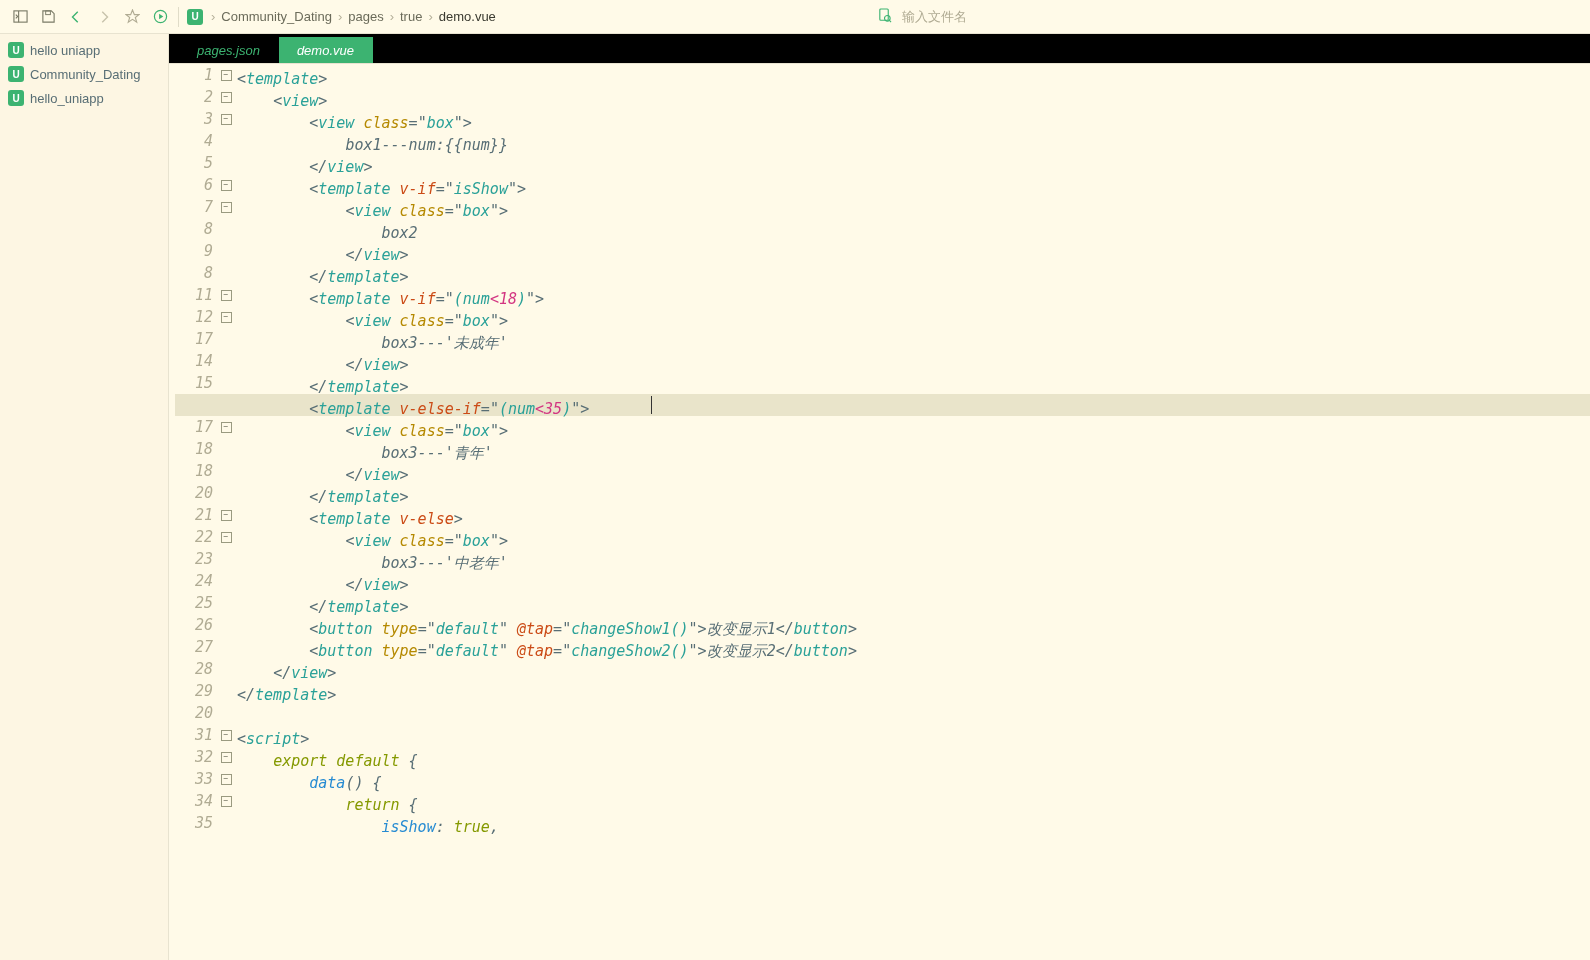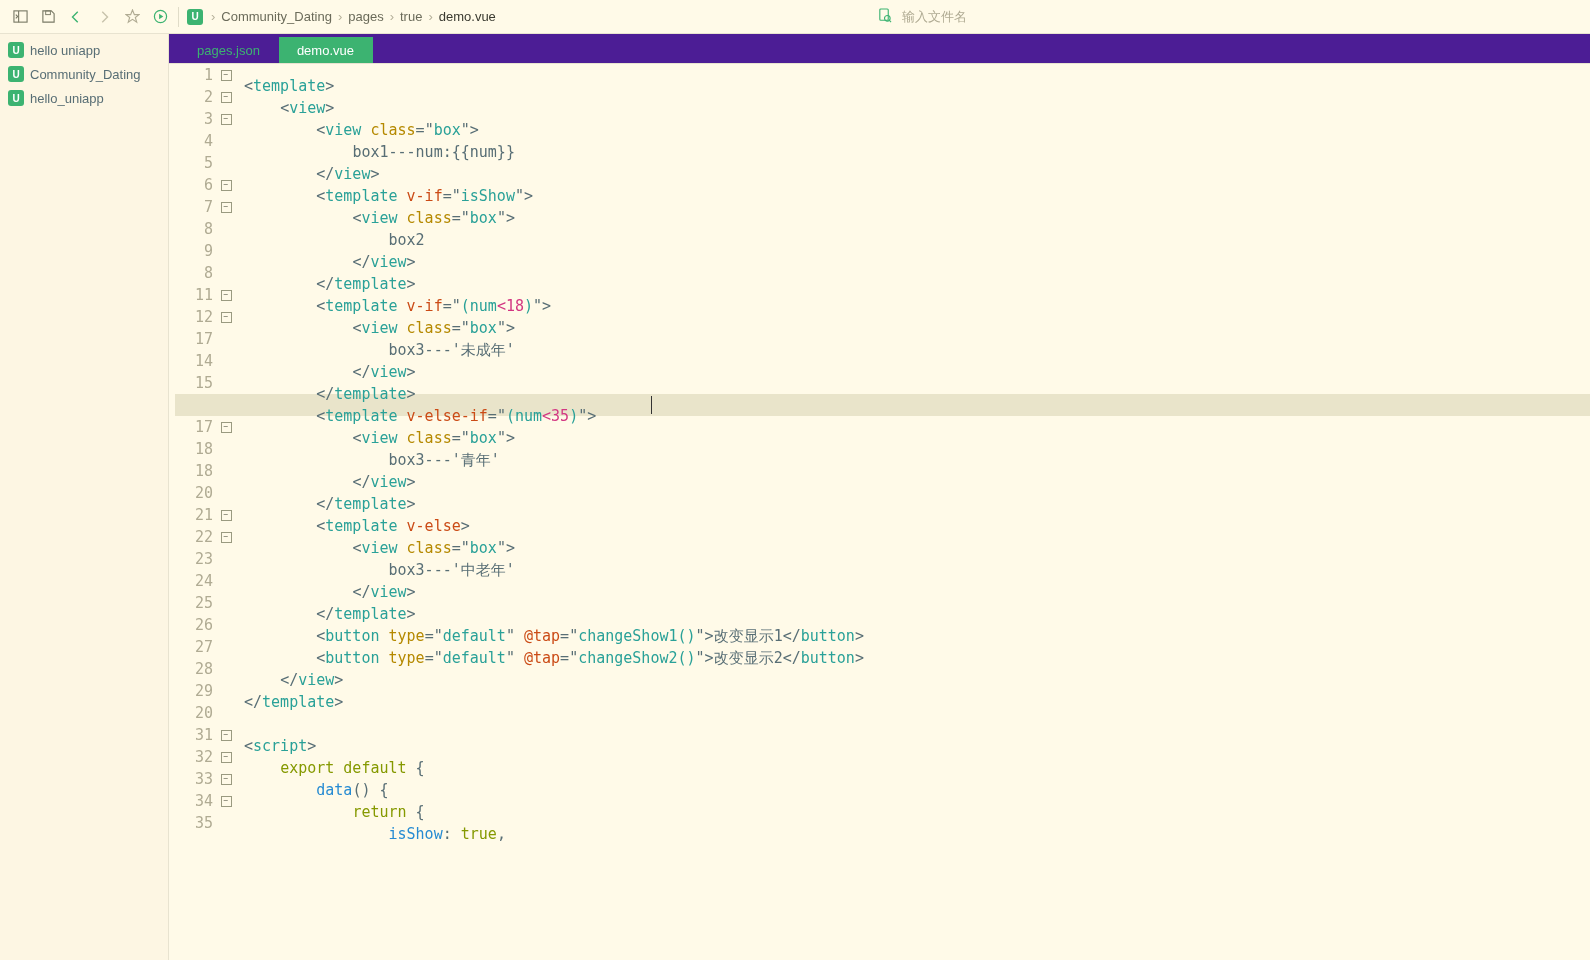--- a/index.html
+++ b/index.html
@@ -96,21 +96,22 @@
     color: #586e75;
     cursor: pointer;
   }
   .side-item .proj-icon { margin-right: 6px; }
 
   
   .editor {
     flex: 1;
     display: flex;
     flex-direction: column;
-    background: #4c1d95;
+    background: #000000;
+    font-style: italic;
   }
   .tabs {
     height: 29px;
     display: flex;
     align-items: flex-end;
     border-bottom: 1px solid #e8e3d0;
     padding-left: 10px;
     gap: 0;
   }
   .tab {
@@ -186,21 +187,21 @@
     z-index: 0;
   }
   .hl-gutter-bar {
     position: absolute;
     left: -58px;
     width: 58px;
     height: 22px;
     background: #e9e4ca;
   }
   .code pre {
-    margin: 11px;
+    margin: 4px;
     position: relative;
     z-index: 1;
   }
   .cursor-caret {
     position: absolute;
     width: 1px;
     height: 18px;
     background: #333;
     z-index: 2;
   }

